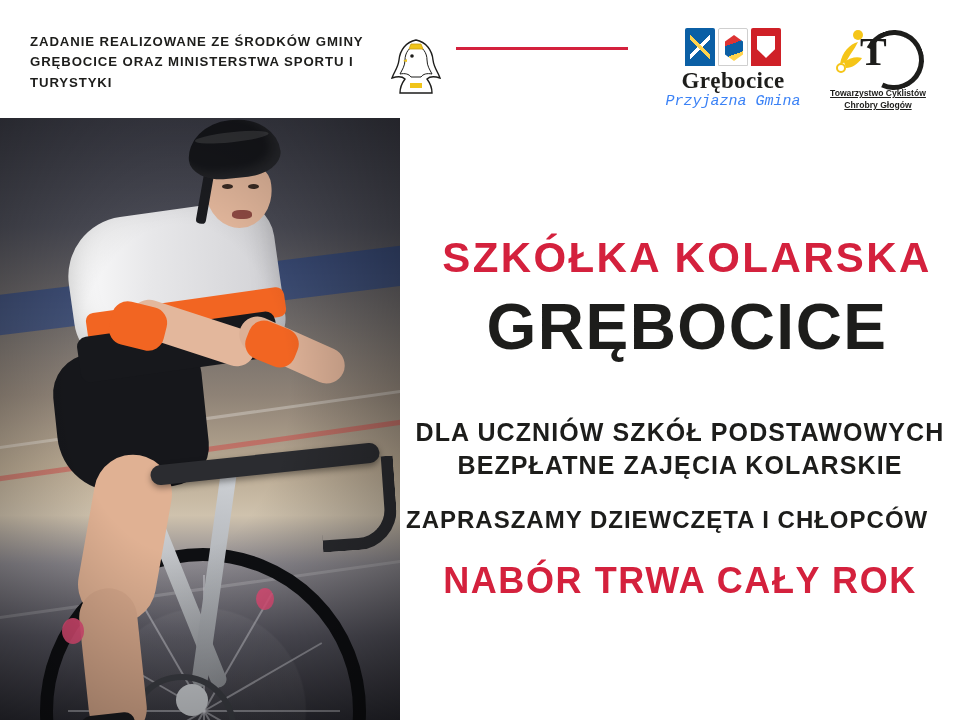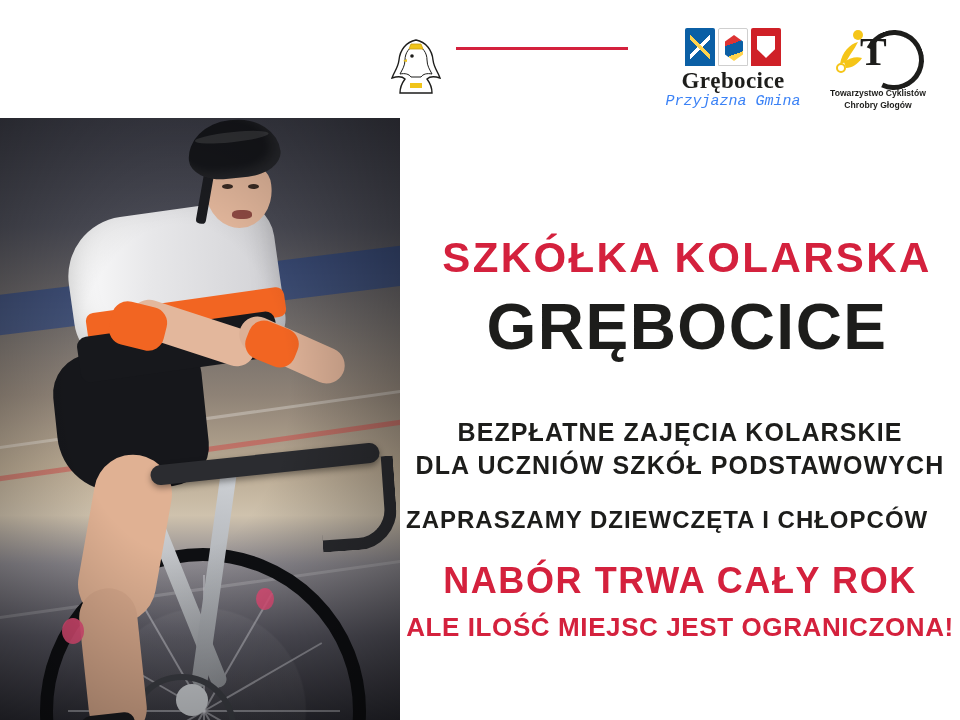--- a/index.html
+++ b/index.html
@@ -202,20 +202,21 @@
     position: absolute;
     left: 0;
     top: 62px;
     width: 120px;
     text-align: center;
     font-family: "Liberation Sans", sans-serif;
     font-size: 8.6px;
     font-weight: bold;
     line-height: 1.35;
     color: #1d1d1b;
+    text-decoration: underline;
   }
 
   
   .photo {
     position: absolute;
     left: 0;
     top: 118px;
     width: 400px;
     height: 602px;
     overflow: hidden;
@@ -559,20 +560,21 @@
     color: #d4213d;
   }
 </style>
 </head>
 <body>
 
 <div class="poster">
 
   <div class="header">
 
+    <div class="funding-text">ZADANIE REALIZOWANE ZE ŚRODKÓW GMINY GRĘBOCICE ORAZ MINISTERSTWA SPORTU I TURYSTYKI</div>
 
     <div class="ministry">
       <div class="eagle">
         <svg width="56" height="62" viewBox="0 0 56 62" aria-hidden="true">
           <path d="M28 4 C18 6 12 14 11 24 C10 32 6 36 4 42 C10 40 14 40 17 43 C14 47 12 52 12 57 L44 57 C44 52 42 47 39 43 C42 40 46 40 52 42 C50 36 46 32 45 24 C44 14 38 6 28 4 Z" fill="#ffffff" stroke="#1d1d1b" stroke-width="1.4"></path>
           <path d="M28 9 C21 11 17 17 17 24 C17 30 14 34 12 38 C17 37 21 38 23 41 L33 41 C35 38 39 37 44 38 C42 34 39 30 39 24 C39 17 35 11 28 9 Z" fill="#ffffff" stroke="#1d1d1b" stroke-width="1"></path>
           <path d="M21 13 L35 13 L33 8 L23 8 Z" fill="#f0c419" stroke="#c9a012" stroke-width="0.8"></path>
           <circle cx="24" cy="20" r="1.8" fill="#1d1d1b"></circle>
           <path d="M19 23 L15 25 L19 26 Z" fill="#f0c419"></path>
           <path d="M22 47 L34 47 L34 52 L22 52 Z" fill="#f0c419"></path>
@@ -665,21 +667,20 @@
       <div class="pink-mark"></div>
       <div class="pink-mark2"></div>
     </div>
     <div class="vignette"></div>
   </div>
 
   <div class="panel">
     <div class="title-red">SZKÓŁKA KOLARSKA</div>
     <div class="title-black">GRĘBOCICE</div>
     <div class="sub1">
+      <div>DLA UCZNIÓW SZKÓŁ PODSTAWOWYCH</div>
       <div>BEZPŁATNE ZAJĘCIA KOLARSKIE</div>
-      <div>DLA UCZNIÓW SZKÓŁ PODSTAWOWYCH</div>
     </div>
     <div class="sub2">ZAPRASZAMY DZIEWCZĘTA I CHŁOPCÓW</div>
     <div class="cta-main">NABÓR TRWA CAŁY ROK</div>
-    <div class="cta-sub">ALE ILOŚĆ MIEJSC JEST OGRANICZONA!</div>
   </div>
 
 </div>
 
 </body></html>

